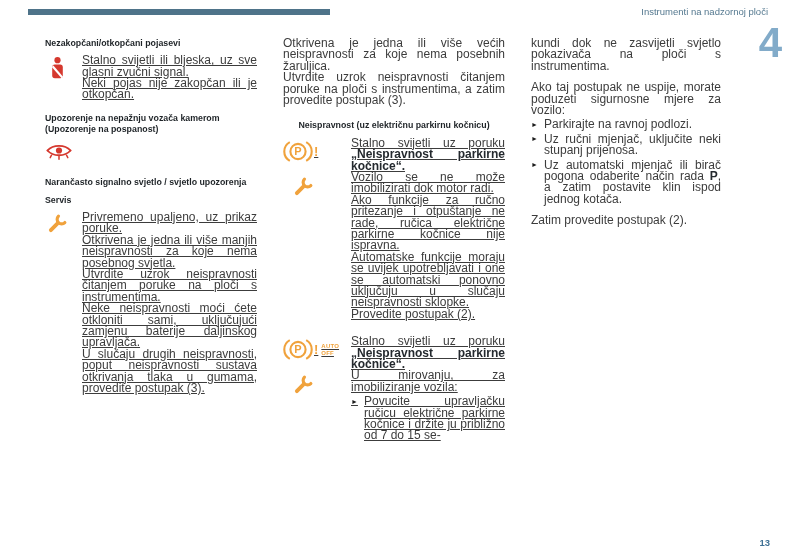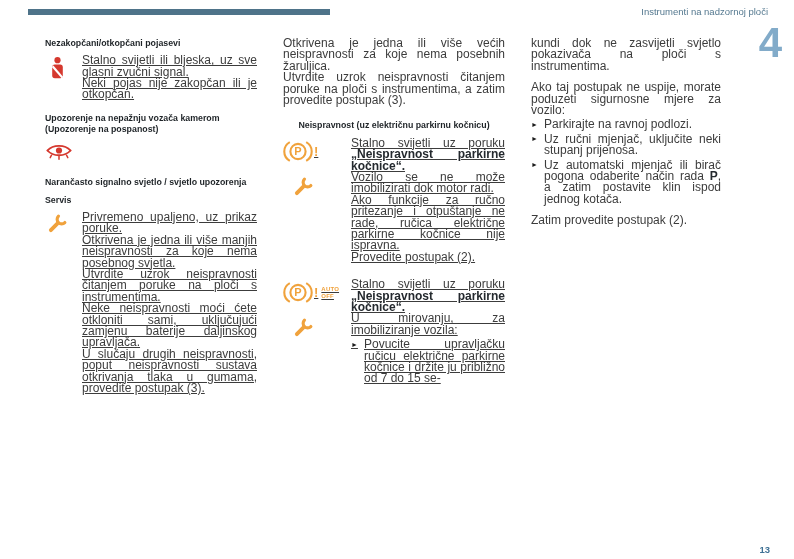--- a/index.html
+++ b/index.html
@@ -13,21 +13,21 @@
     background:#4e7389;
   }
   .header-title {
     position:absolute; top:6px; right:26px; font-size:9.5px; color:#54788f;
   }
   .chapter-num {
     position:absolute; top:22px; right:12px; font-size:42px; line-height:1;
     font-weight:bold; color:#82abc9;
   }
   .page-num {
-    position:absolute; right:24px; bottom:4px; font-size:9.5px;
+    position:absolute; right:24px; bottom:11px; font-size:9.5px;
     font-weight:bold; color:#3f7195;
   }
   .columns {
     position:absolute; left:38px; top:38px; display:flex; gap:26px;margin-left:7px;
   }
   .col1 { width:212px; }
   .col2 { width:222px; }
   .col3 { width:190px; }
   .col h3 {
     font-size:8.8px; font-weight:bold; color:#1f2428;
@@ -142,20 +142,21 @@
           </div>
           <svg class="wrench-below" width="21" height="21" viewBox="0 0 24 24">
             <path d="M4.4 19.6 L11.8 12.2" stroke="#f0a23c" stroke-width="4.4" stroke-linecap="round" fill="none"></path>
             <path d="M13.1 3.6 A5 5 0 1 0 20.4 10.9" fill="none" stroke="#f0a23c" stroke-width="3.6" stroke-linecap="round"></path>
           </svg>
         </div>
         <div class="text">
           <p><span>Stalno svijetli uz poruku </span><span class="msg">„Neispravnost parkirne kočnice“.</span></p>
           <p>Vozilo se ne može imobilizirati dok motor radi.</p>
           <p>Ako funkcije za ručno pritezanje i otpuštanje ne rade, ručica električne parkirne kočnice nije ispravna.</p>
+          <p>Automatske funkcije moraju se uvijek upotrebljavati i one se automatski ponovno uključuju u slučaju neispravnosti sklopke.</p>
           <p>Provedite postupak (2).</p>
         </div>
       </div>
 
       <div class="iconblock">
         <div class="gutter">
           <div class="pk-row">
             <svg width="30" height="25" viewBox="0 0 30 25">
               <path d="M6.8 3.2 A10.6 10.6 0 0 0 6.8 21.8" fill="none" stroke="#f0a23c" stroke-width="2.1"></path>
               <path d="M23.2 3.2 A10.6 10.6 0 0 1 23.2 21.8" fill="none" stroke="#f0a23c" stroke-width="2.1"></path>

